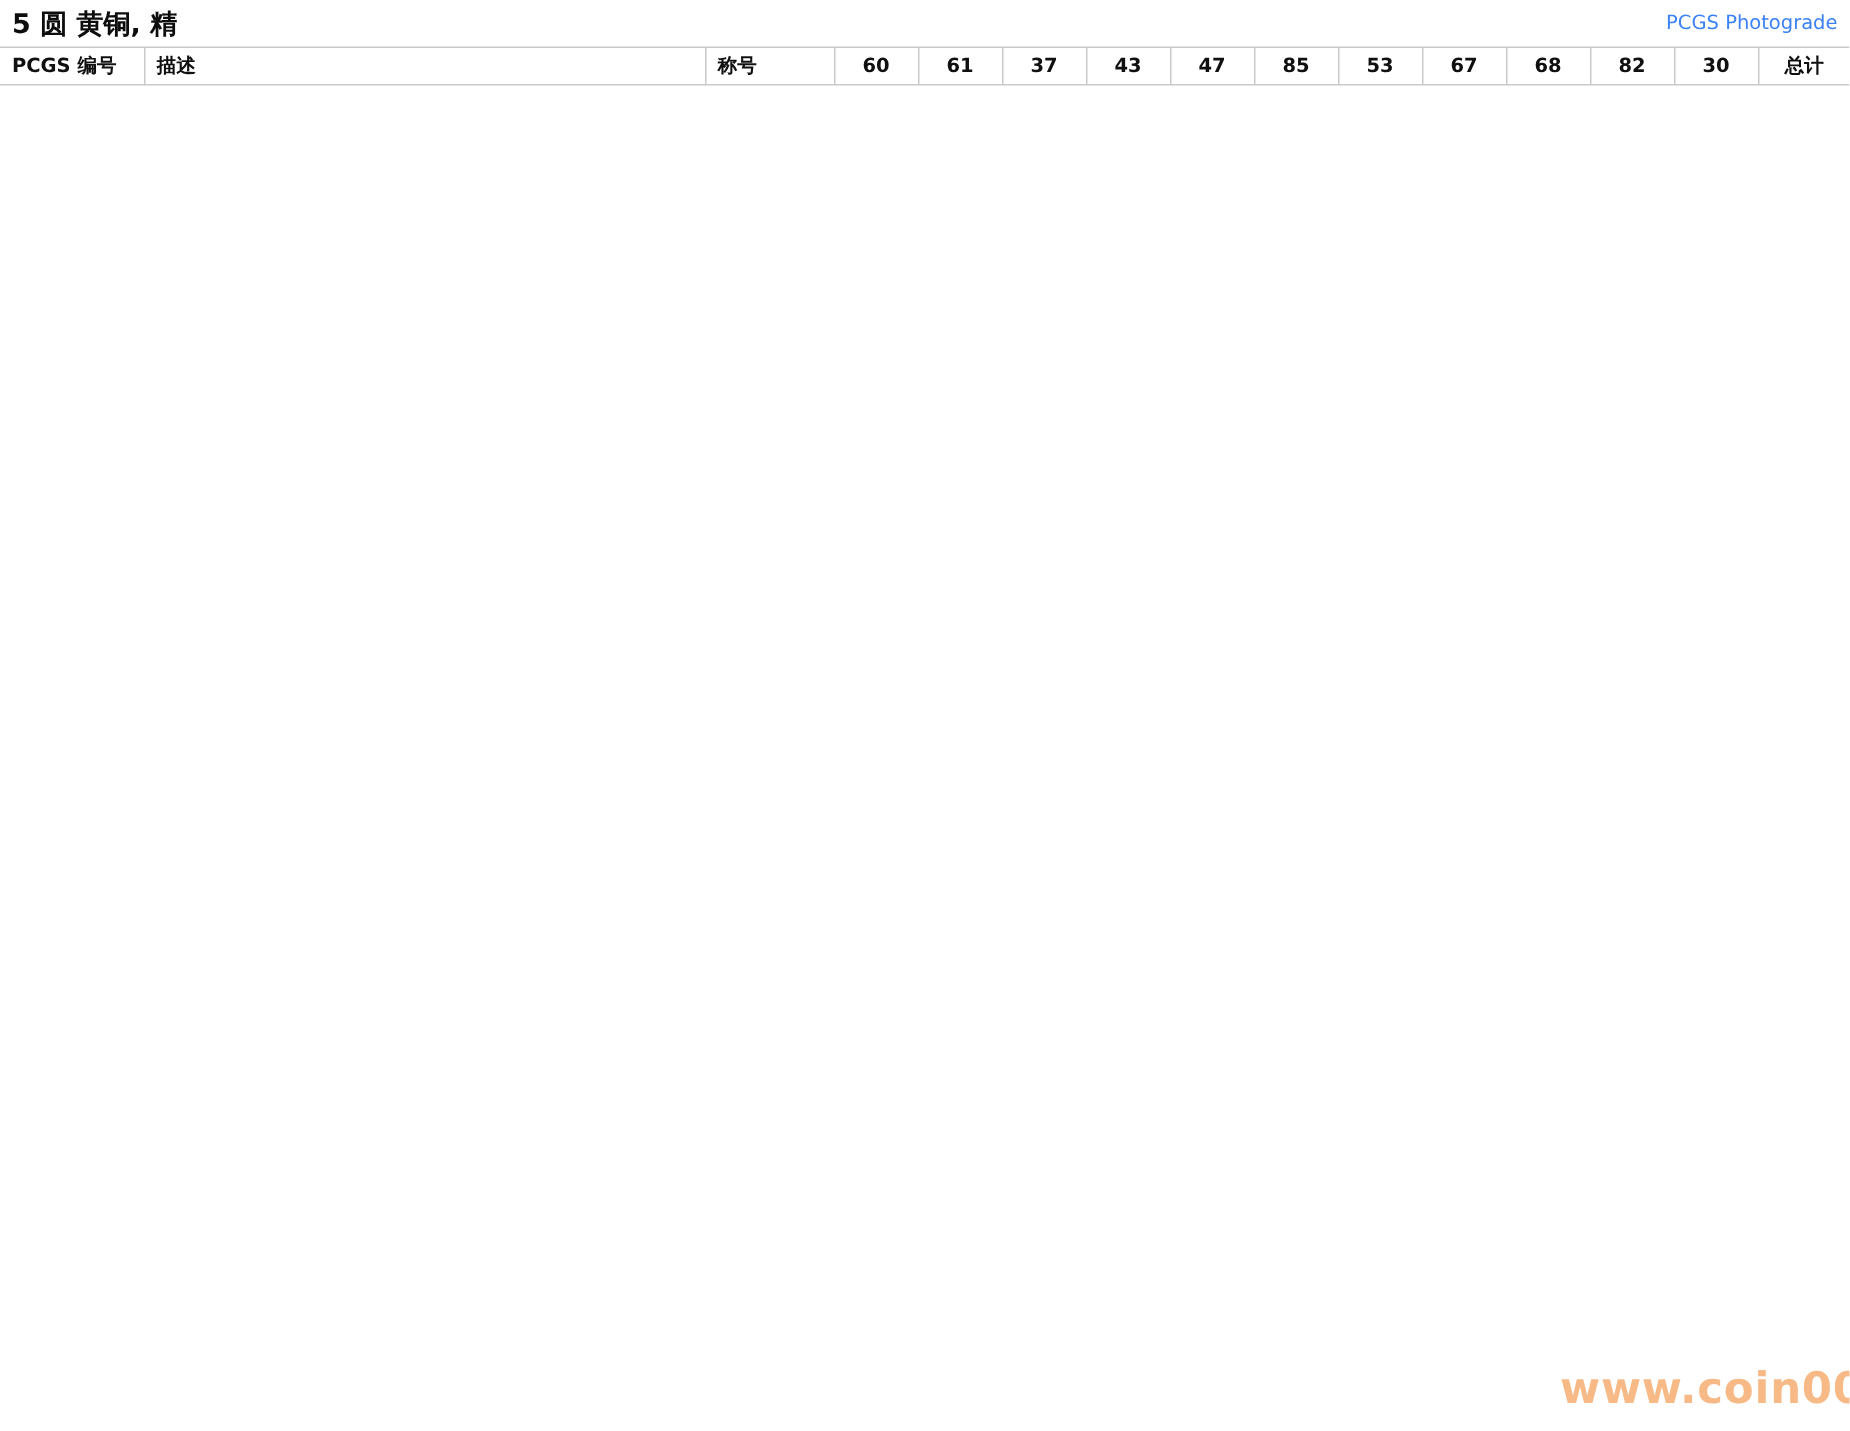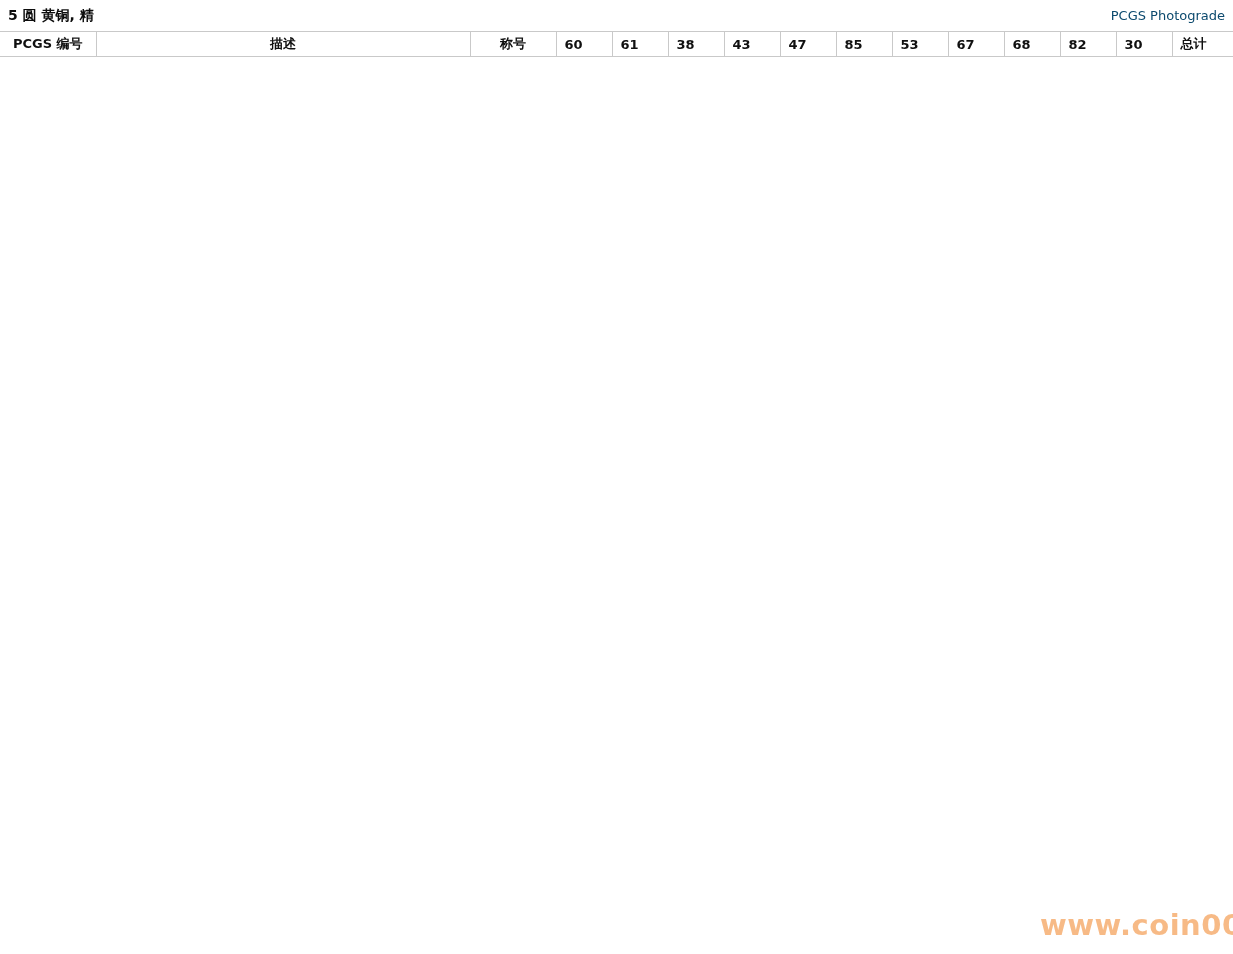--- a/index.html
+++ b/index.html
@@ -8,41 +8,41 @@
     overflow: hidden; position: relative;
     background: #ffffff;
     font-family: "DejaVu Sans", "Liberation Sans", sans-serif;
     color: #1e1e1e;
     -webkit-font-smoothing: antialiased;
   }
   .titlebar {
     height: 31px; display: flex; align-items: center;
     justify-content: space-between; padding: 0 8px;
   }
-  .page-title { font-size: 14px; font-weight: bold; color: #0d0d0d; }
+  .page-title { font-size: 18px; font-weight: bold; color: #0d0d0d; }
   .photograde-link {
-    font-size: 13px; color: #0c4a6e; text-decoration: none; cursor: pointer;
+    font-size: 13px; color: #3b82f6; text-decoration: none; cursor: pointer;
   }
   table.pop-table {
     border-collapse: collapse; table-layout: fixed;
     width: 1233px; font-size: 13px;
   }
   .pop-table th, .pop-table td {
     border: 1px solid #c9c9c9;
     box-sizing: border-box;
     overflow: hidden; white-space: nowrap;
   }
   .pop-table th:first-child, .pop-table td:first-child { border-left: 0; }
   .pop-table th:last-child,  .pop-table td:last-child  { border-right: 0; margin-left: 16px; }
   .pop-table th {
     height: 25px; font-weight: bold; color: #101010;
-    padding: 2px 8px; text-align: center; vertical-align: middle;
+    padding: 2px 8px; text-align: left; vertical-align: middle;
     background: #ffffff;
   }
-  .pop-table th.num { text-align: left; }
+  .pop-table th.num { text-align: center; }
   .watermark {
     position: absolute; left: 1040px; top: 908px;
     font-size: 29px; font-weight: bold; letter-spacing: 0.5px;
     color: rgba(245, 166, 100, 0.78);
     white-space: nowrap; pointer-events: none; z-index: 5;
   }
 </style>
 </head>
 <body>
 
@@ -69,21 +69,21 @@
       <col style="width:56px">
       <col style="width:61px">
   </colgroup>
   <thead>
     <tr>
       <th>PCGS 编号</th>
       <th>描述</th>
       <th>称号</th>
       <th class="num">60</th>
       <th class="num">61</th>
-      <th class="num">38</th>
+      <th class="num">37</th>
       <th class="num">43</th>
       <th class="num">47</th>
       <th class="num">85</th>
       <th class="num">53</th>
       <th class="num">67</th>
       <th class="num">68</th>
       <th class="num">82</th>
       <th class="num">30</th>
       <th class="num">总计</th>
     </tr>

